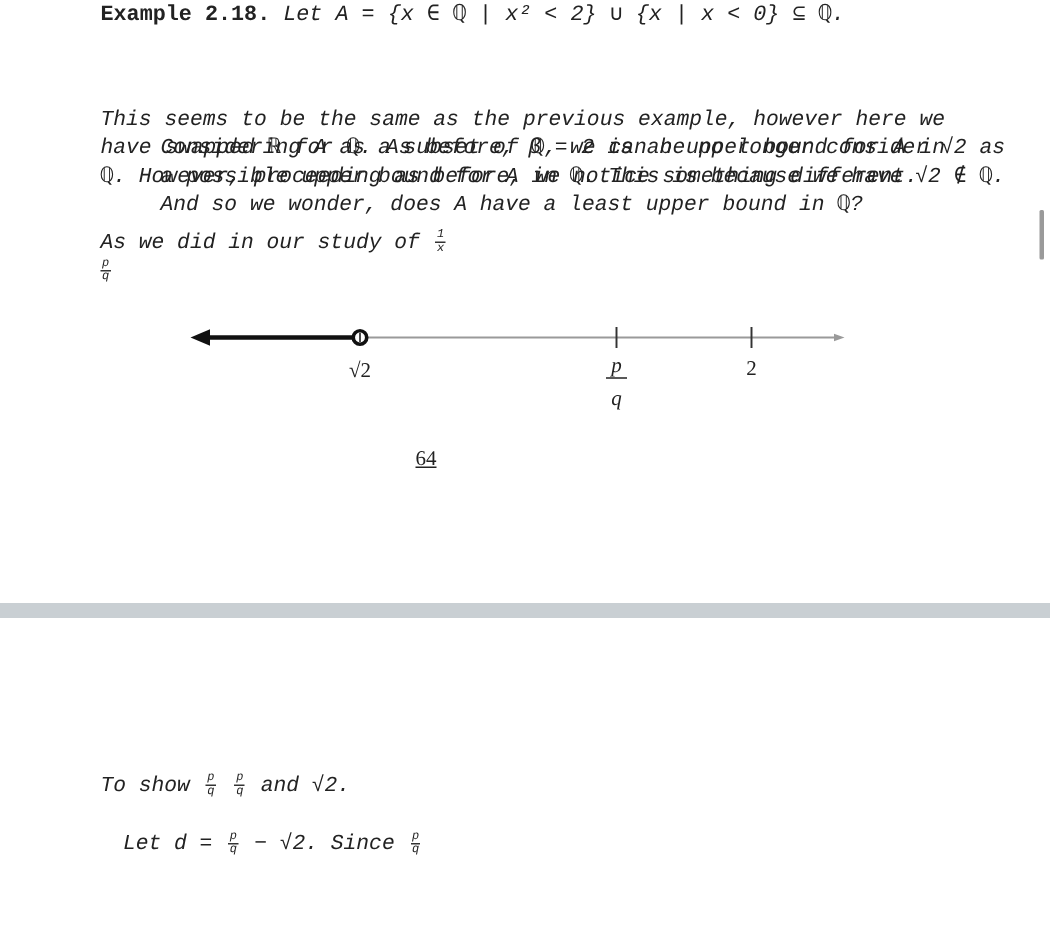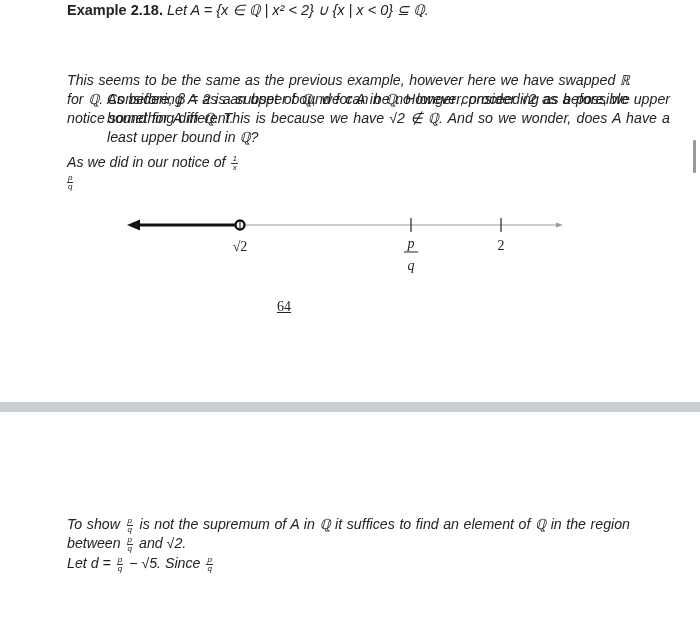--- a/index.html
+++ b/index.html
@@ -2,29 +2,29 @@
 <html><head>
 <meta charset="utf-8">
 <style>
   html, body { margin:0; padding:0; }
   body { width:700px; height:620px; background:#ffffff; position:relative; overflow:hidden;
          font-family:"DejaVu Serif","Liberation Serif",serif; color:#222; }
   .page { position:absolute; left:0; width:700px; background:#fff; }
   .page1 { top:0; height:402px; }
   .separator { position:absolute; left:0; top:402px; width:700px; height:10px; background:#c9cfd3; }
   .page2 { top:412px; height:208px; }
-  .txt { position:absolute; left:67px; width:563px; font-family:Liberation Sans, sans-serif;
+  .txt { position:absolute; left:67px; width:563px; font-family:Liberation Mono, monospace;
          font-size:14.2px; line-height:19px; font-style:italic; text-align:justify; color:#222; }
   .heading { top:1px; font-style:normal; font-size:14.5px; }
   .heading b { font-weight:bold; }
   .p1 { top:26px;margin-top:45px; }
   .p2 { top:90px;margin-left:40px; }
   .p3 { top:153px; }
   .p4 { top:103px; }
-  .p5 { top:142px; }
+  .p5 { top:142px;margin-left:15px; }
   .frac { display:inline-block; vertical-align:middle; text-align:center; font-size:8px; line-height:8px; margin:0 2px; font-style:italic; }
   .frac span { display:block; }
   .frac .num { border-bottom:0.8px solid #333; padding:0 1px; }
   .pagenum { position:absolute; top:299px; left:0; width:568px; text-align:center;
              font-family:"Liberation Serif",serif; font-size:14px; color:#222;text-decoration:underline; }
   .scrollbar-thumb { position:absolute; left:693px; top:140px; width:3px; height:33px; background:#9a9a9a; border-radius:1px; }
   svg.numline { position:absolute; left:0; top:200px; }
   .nl-label { font-family:"Liberation Serif",serif; font-size:14px; fill:#222; }
   .nl-label-it { font-family:"Liberation Serif",serif; font-size:14px; font-style:italic; fill:#222; }
 </style>
@@ -32,21 +32,21 @@
 <body>
 
 <div class="page page1">
   <div class="txt heading">
     <b>Example 2.18.</b>
     <i>Let A = {x ∈ ℚ | x² &lt; 2} ∪ {x | x &lt; 0} ⊆ ℚ.</i>
   </div>
   <div class="txt p1">This seems to be the same as the previous example, however here we have swapped ℝ for ℚ. As before, β = 2 is an upper bound for A in ℚ. However, proceeding as before, we notice something different.</div>
   <div class="txt p2">Considering A as a subset of ℚ, we can be no longer consider √2 as a possible upper bound for A in ℚ. This is because we have √2 ∉ ℚ. And so we wonder, does A have a least upper bound in ℚ?</div>
   <div class="txt p3">
-    <span>As we did in our notice of</span>
+    <span>As we did in our study of</span>
     <span class="frac"><span class="num">1</span><span>x</span></span>
     <br>
     <span class="frac" style="margin-left:0"><span class="num">p</span><span>q</span></span>
   </div>
 
   <svg class="numline" width="700" height="90">
     <line x1="135" y1="25" x2="560" y2="25" stroke="#9a9a9a" stroke-width="1.2"></line>
     <polygon points="563,25 556,22.5 556,27.5" fill="#9a9a9a"></polygon>
     <line x1="136" y1="25" x2="236" y2="25" stroke="#111" stroke-width="3"></line>
     <polygon points="127,25 140,19.5 140,30.5" fill="#111"></polygon>
@@ -63,25 +63,24 @@
 
   <div class="pagenum">64</div>
 </div>
 
 <div class="separator"></div>
 
 <div class="page page2">
   <div class="txt p4">
     <span>To show</span>
     <span class="frac"><span class="num">p</span><span>q</span></span>
-    <span>is not the supremum of A in ℚ it suffices to find an element of ℚ in the region between</span>
     <span class="frac"><span class="num">p</span><span>q</span></span>
     <span>and √2.</span>
   </div>
   <div class="txt p5">
     <span>Let d =</span>
     <span class="frac"><span class="num">p</span><span>q</span></span>
-    <span>− √5.  Since</span>
+    <span>− √2.  Since</span>
     <span class="frac"><span class="num">p</span><span>q</span></span>
   </div>
 </div>
 
 <div class="scrollbar-thumb"></div>
 
 </body></html>

